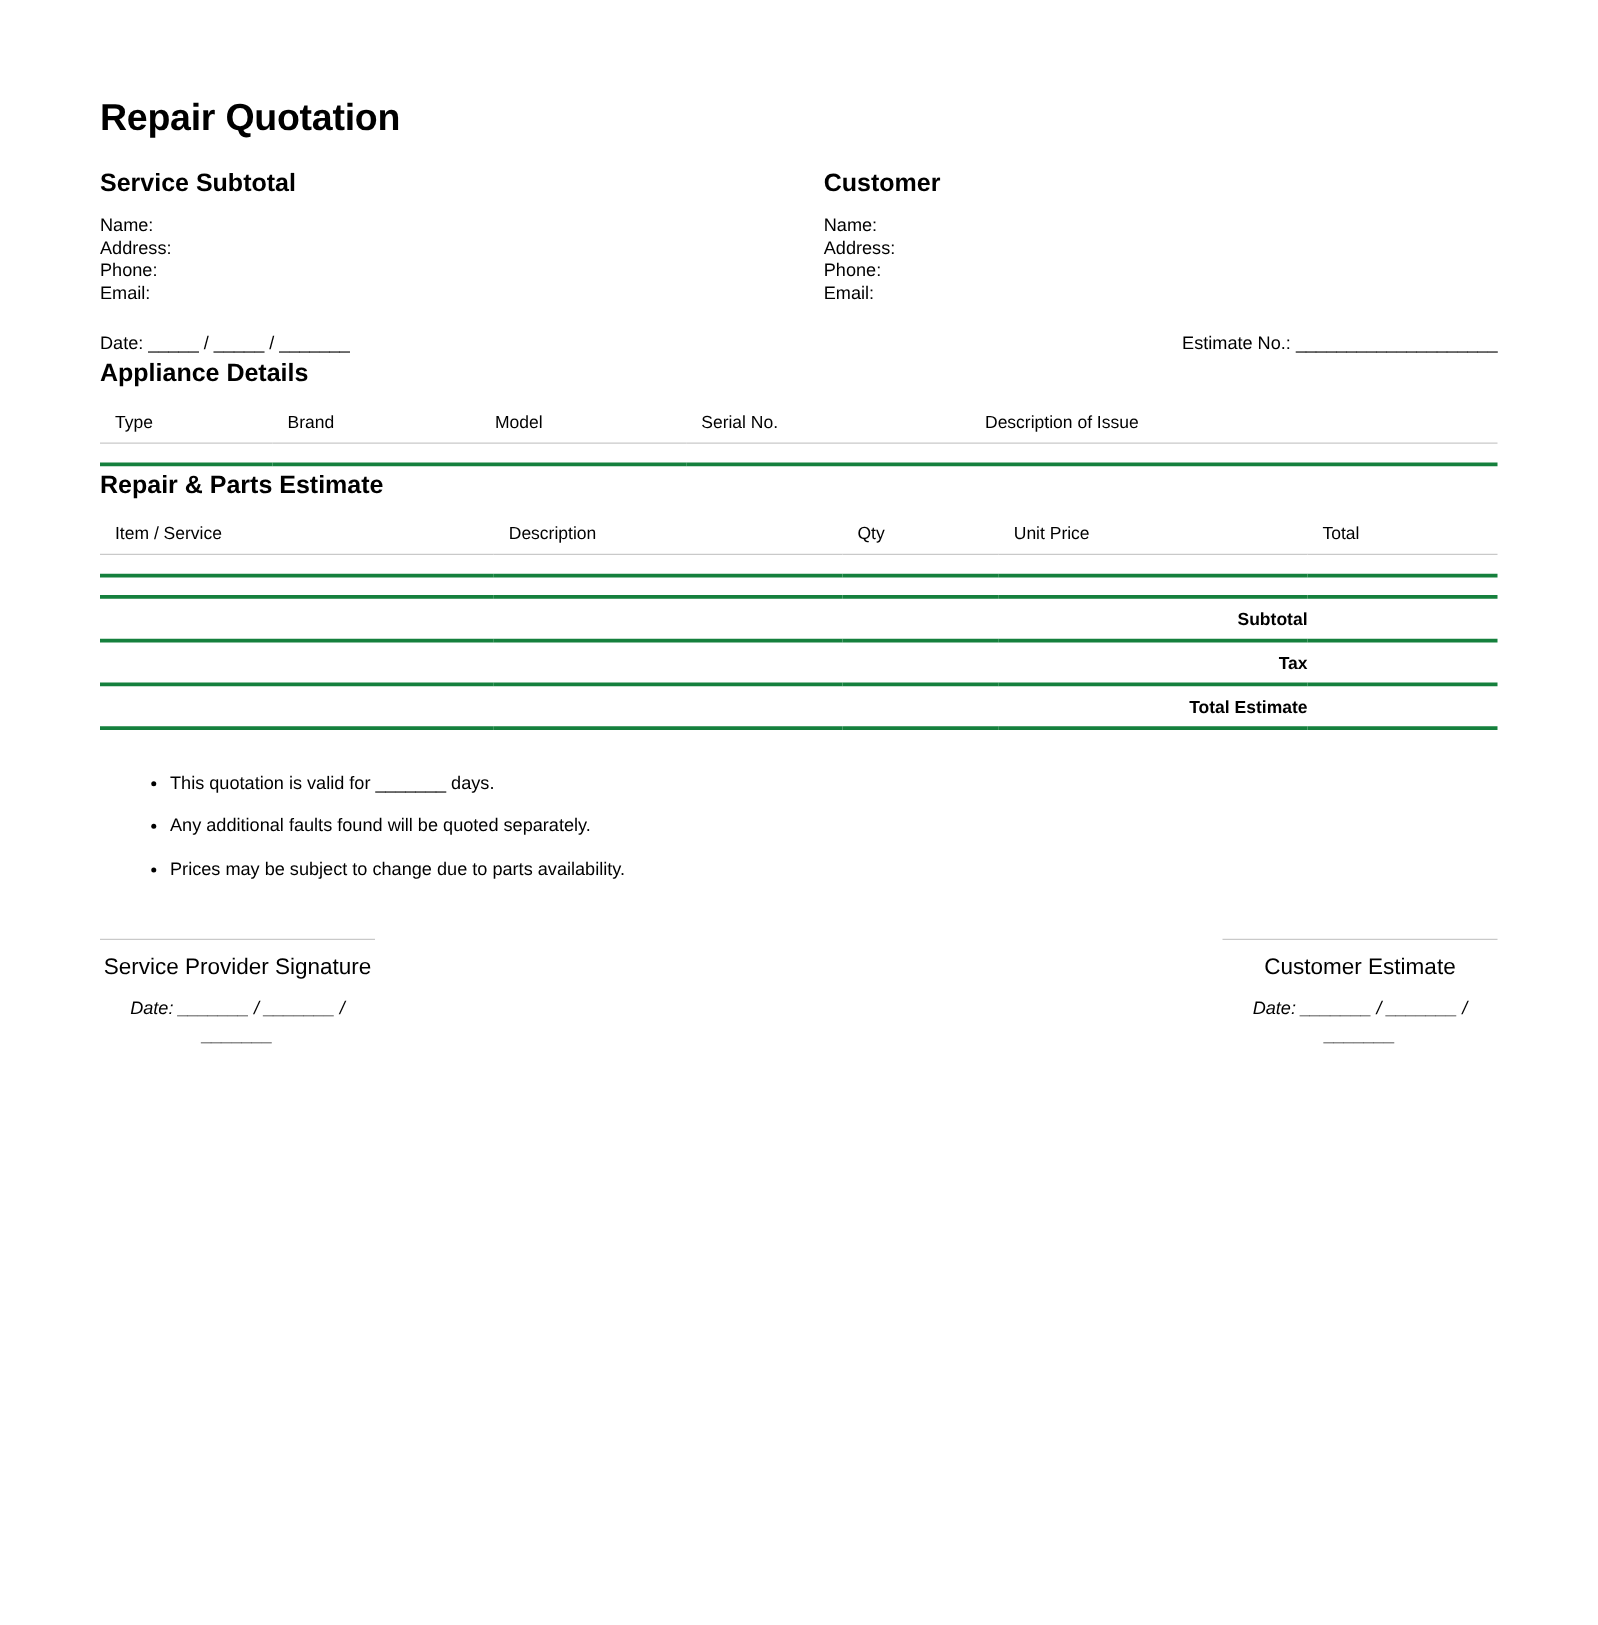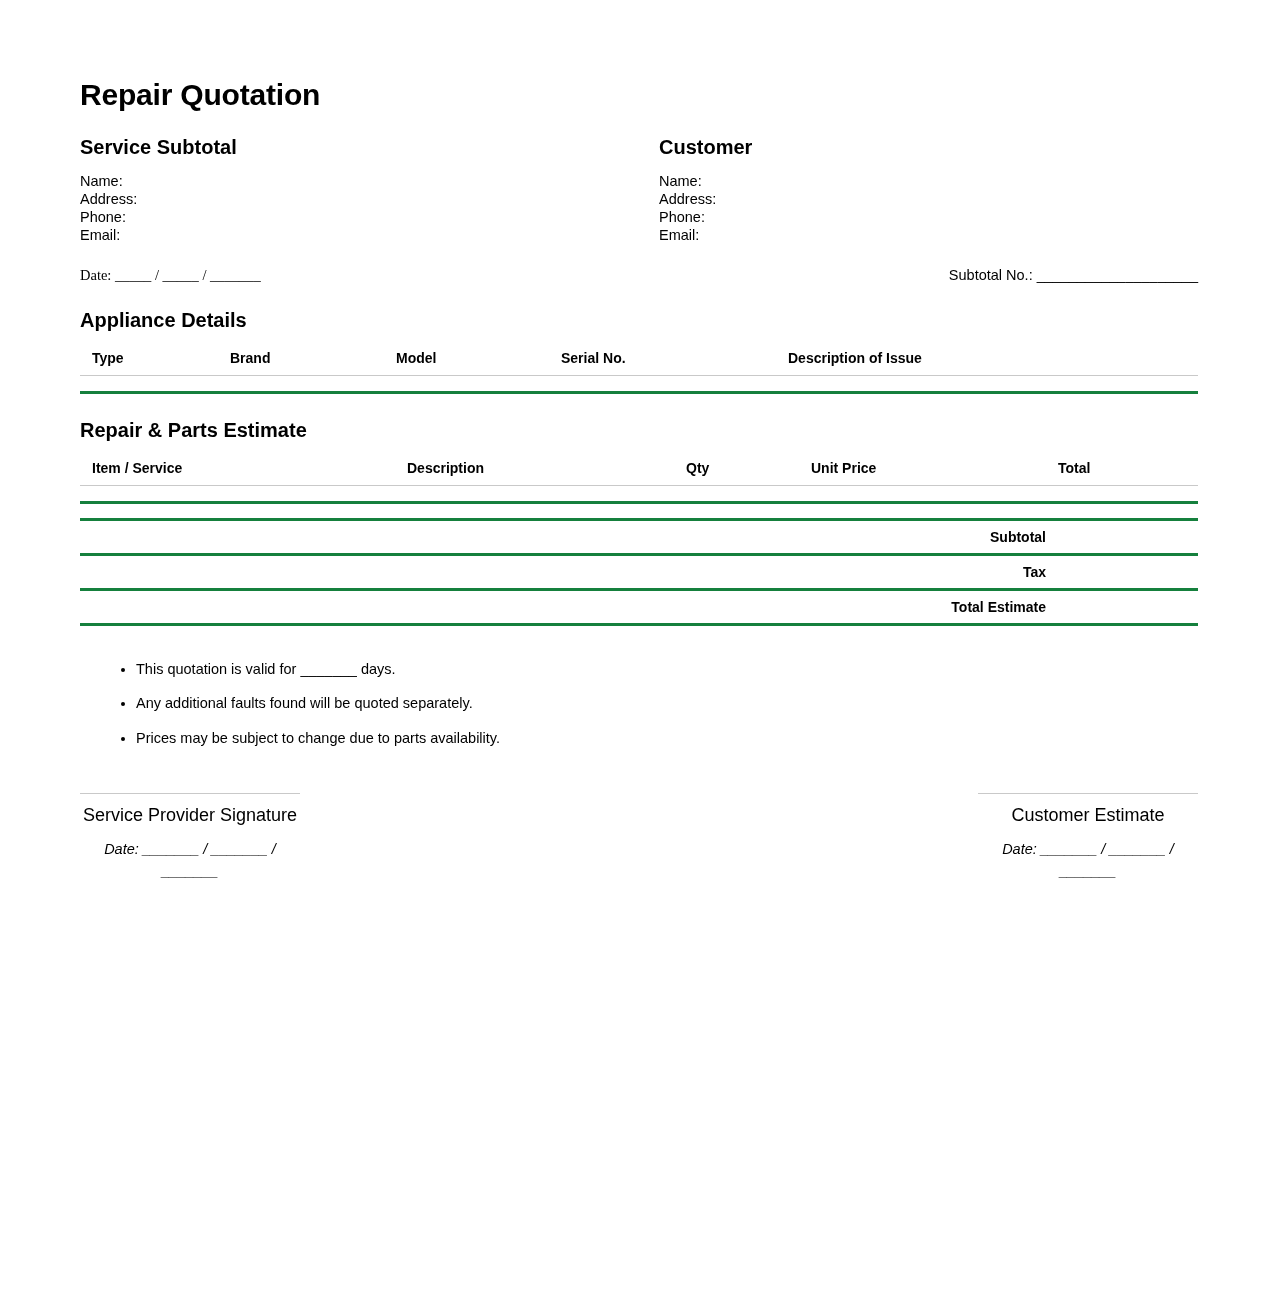--- a/index.html
+++ b/index.html
@@ -32,21 +32,21 @@
     letter-spacing: -0.2px;
   }
 
   
   .section-heading {
     font-size: 20px;
     font-weight: bold;
     line-height: 1.2;
     margin: 0 0 8px 0;
   }
-  .section-heading.block-gap-top { margin-top: 24px; }
+  .section-heading.block-gap-top { margin-top: 3px; }
 
   
   .parties {
     display: flex;
     width: 1118px;
   }
   .party-col {
     width: 50%;
   }
   .party-col.right { padding-left: 20px; }
@@ -60,33 +60,33 @@
   
   .meta-row {
     display: flex;
     justify-content: space-between;
     align-items: baseline;
     width: 1118px;
     margin-top: 21px;
     font-size: 14.5px;
     line-height: 18px;
   }
-  .meta-left  { white-space: pre; font-family: Liberation Serif, serif; }
+  .meta-left  { white-space: pre; }
   .meta-right { white-space: pre; }
 
   
   table.doc-table {
     width: 1118px;
     border-collapse: collapse;
     font-size: 14px;
     table-layout: fixed;
   }
   table.doc-table th {
     font-size: 14px;
-    font-weight: bold;
+    font-weight: normal;
     text-align: left;
     padding: 4px 6px 9px 12px;
     border-bottom: 1px solid #c9c9c9;
     vertical-align: bottom;
   }
   table.doc-table td {
     padding: 0;
     height: 17px;
     border-bottom: 3px solid #15803d;
   }
@@ -193,21 +193,21 @@
         <div>Address:</div>
         <div>Phone:</div>
         <div>Email:</div>
       </div>
     </div>
 
   </div>
 
   <div class="meta-row">
     <div class="meta-left">Date: _____ / _____ / _______</div>
-    <div class="meta-right">Subtotal No.: ____________________</div>
+    <div class="meta-right">Estimate No.: ____________________</div>
   </div>
 
   <h2 class="section-heading block-gap-top">Appliance Details</h2>
 
   <div class="appliance-wrap">
     <table class="doc-table">
       <colgroup>
         <col class="c-type">
           <col class="c-brand">
           <col class="c-model">

